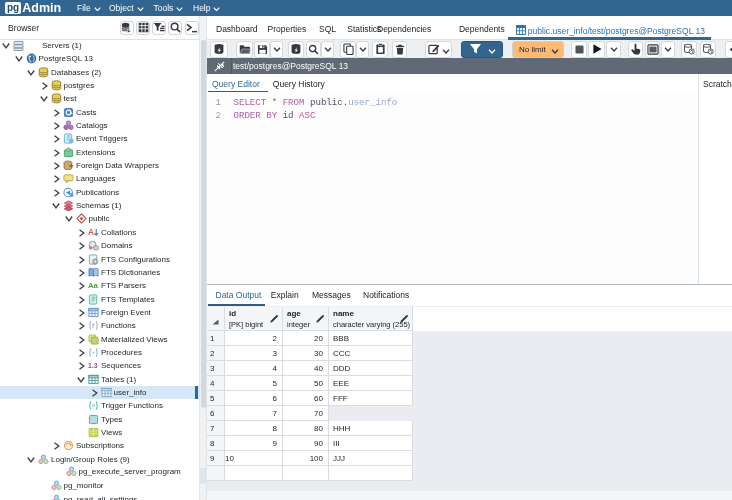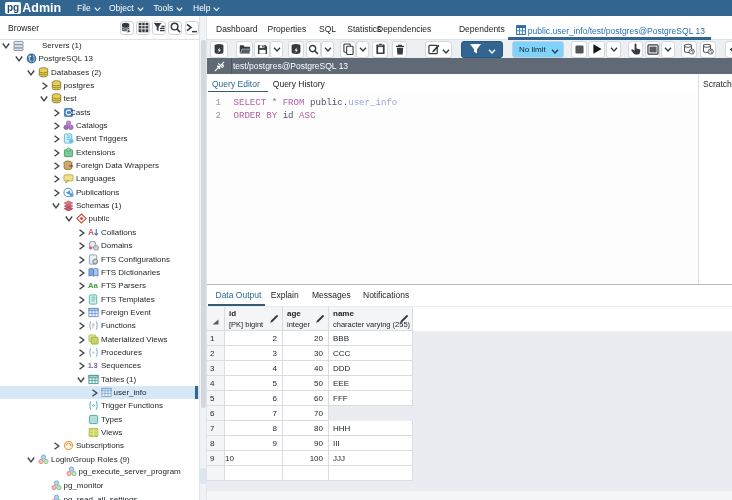--- a/index.html
+++ b/index.html
@@ -26,21 +26,21 @@
 #sbthumb { position:absolute; left:200.5px; top:40px; width:5px; height:368px; background:#d3d8dd; border-radius:2.5px; }
 #sbthumb2 { position:absolute; left:200px; top:468px; width:6px; height:16px; background:#dbe6f0; border-radius:2px; }
 #right { position:absolute; left:207px; top:16px; width:525px; height:484px; }
 #tabbar { position:absolute; left:0; top:0; width:525px; height:24px; background:#fff; border-bottom:1px solid #dde2e6; }
 .tab { position:absolute; top:7.5px; font-size:8.5px; color:#212529; }
 #acttab { position:absolute; top:8px; font-size:8.5px; color:#2a6fad; white-space:nowrap; }
 #actline { position:absolute; top:21px; height:3px; background:#326690; }
 #qtoolbar { position:absolute; left:0; top:24px; width:525px; height:18px; background:#edf0f2; }
 .tbtn { position:absolute; top:0.5px; height:17px; background:#fff; border:1px solid #d4d9dd; border-radius:3px; display:flex; align-items:center; justify-content:center; color:#343a40; }
 .tbtn.dark { background:#326690; border-color:#27557d; }
-#nolimit { position:absolute; top:0.5px; height:17px; width:52px; background:#7dd3fc; border:1px solid #c8cfd5; border-radius:3px; font-size:8px; color:#212529; padding:3px 4px 0 6px; }
+#nolimit { position:absolute; top:0.5px; height:17px; width:52px; background:#fdba74; border:1px solid #c8cfd5; border-radius:3px; font-size:8px; color:#212529; padding:3px 4px 0 6px; }
 #connbar { position:absolute; left:0; top:42px; width:525px; height:16px; background:#5f6a76; color:#fff; }
 #connbar .cicon { position:absolute; left:0; top:0; width:25px; height:16px; border-right:1px solid #4d5864; display:flex; align-items:center; justify-content:center; }
 #connbar .ctxt { position:absolute; left:26px; top:3px; font-size:8.5px; }
 #edittabs { position:absolute; left:0; top:58px; width:491px; height:18px; background:#fff; }
 .etab { position:absolute; top:4.5px; font-size:8.5px; color:#212529; }
 #editor { position:absolute; left:0; top:76px; width:491px; height:192px; background:#fdfdfe; font-family:"Liberation Mono", monospace; font-size:9.1px; }
 #scratch { position:absolute; left:491px; top:58px; width:33px; height:210px; background:#fff; border-left:1px solid #dde2e6; }
 #bottom { position:absolute; left:0; top:268px; width:525px; height:216px; border-top:1px solid #b4bcc4; background:#fff; }
 #outtabs { position:absolute; left:0; top:1px; width:525px; height:21px; background:#fff; }
 .otab { position:absolute; top:4px; font-size:8.5px; color:#212529; }
@@ -133,21 +133,21 @@
         </div>
 <div class="trow" style="top:89.7px;">
           <span class="arr" style="left:53.0px;"><svg width="7" height="8" viewBox="0 0 7 8">
               <path d="M1.5 0.8 L5.8 4 L1.5 7.2" fill="none" stroke="#3f454b" stroke-width="1.4"></path>
             </svg></span>
           <span class="ticon" style="left:63.0px;"><svg width="11" height="11" viewBox="0 0 12 12">
               <rect x="1" y="1" width="10" height="10" rx="2.4" fill="#4b85c4"></rect>
               <circle cx="6" cy="6" r="2.6" fill="none" stroke="#fff" stroke-width="1.2"></circle>
               <path d="M8.6 6 l1.4 1.2" stroke="#fff" stroke-width="1.1"></path>
             </svg></span>
-          <span class="lbl" style="left:70px;">Casts</span>
+          <span class="lbl" style="left:76.0px;">Casts</span>
         </div>
 <div class="trow" style="top:103.0px;">
           <span class="arr" style="left:53.0px;"><svg width="7" height="8" viewBox="0 0 7 8">
               <path d="M1.5 0.8 L5.8 4 L1.5 7.2" fill="none" stroke="#3f454b" stroke-width="1.4"></path>
             </svg></span>
           <span class="ticon" style="left:63.0px;"><svg width="11" height="11" viewBox="0 0 12 12">
               <circle cx="6" cy="3.4" r="2.4" fill="#c487d8" stroke="#8e5aa8" stroke-width="0.8"></circle>
               <circle cx="3.4" cy="8" r="2.4" fill="#a86cc4" stroke="#7a4896" stroke-width="0.8"></circle>
               <circle cx="8.6" cy="8" r="2.4" fill="#b478ce" stroke="#82509e" stroke-width="0.8"></circle>
             </svg></span>

